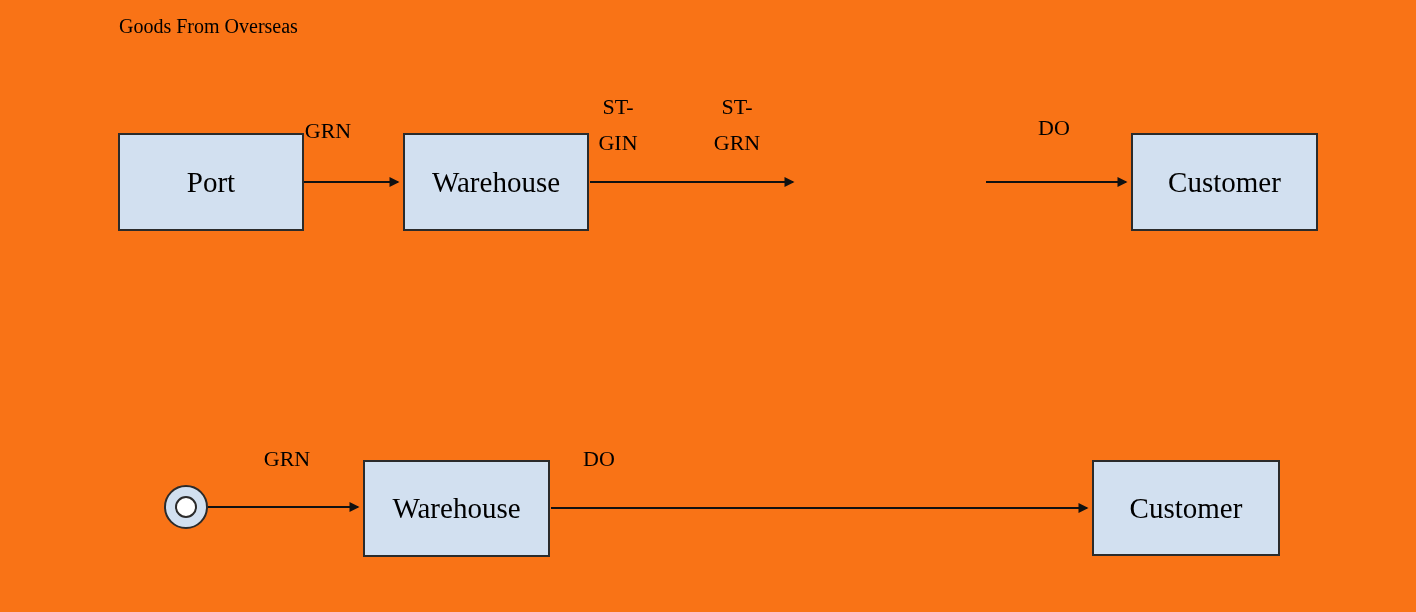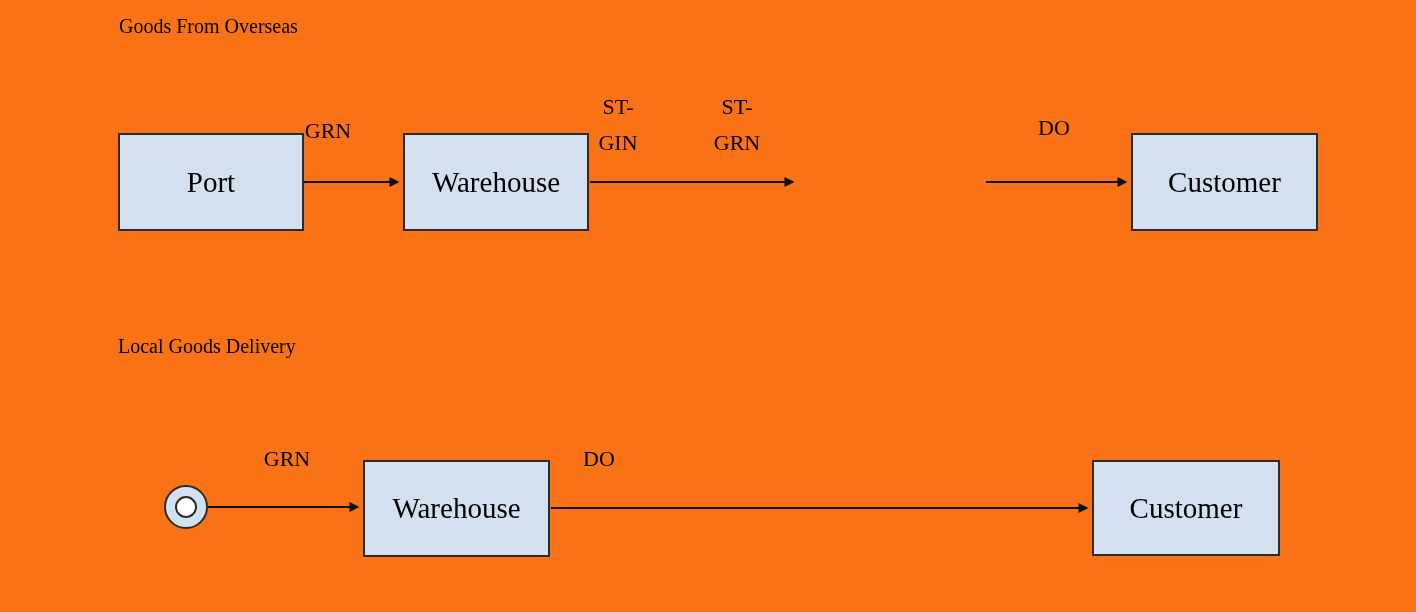--- a/index.html
+++ b/index.html
@@ -76,21 +76,20 @@
   <div class="node" id="node-wh1">Warehouse</div>
   <div class="node" id="node-cu1">Customer</div>
 
   <div class="edge-label" id="label-grn1">GRN</div>
   <div class="edge-label" id="label-stgin">ST-
 GIN</div>
   <div class="edge-label" id="label-stgrn">ST-
 GRN</div>
   <div class="edge-label" id="label-do1">DO</div>
 
-  <div class="diagram-title" id="title-local">Local Goods Delivery</div>
 
   <div class="node" id="node-wh2">Warehouse</div>
   <div class="node" id="node-cu2">Customer</div>
 
   <div class="edge-label" id="label-grn2">GRN</div>
   <div class="edge-label" id="label-do2">DO</div>
 
 </div>
 
 </body></html>

